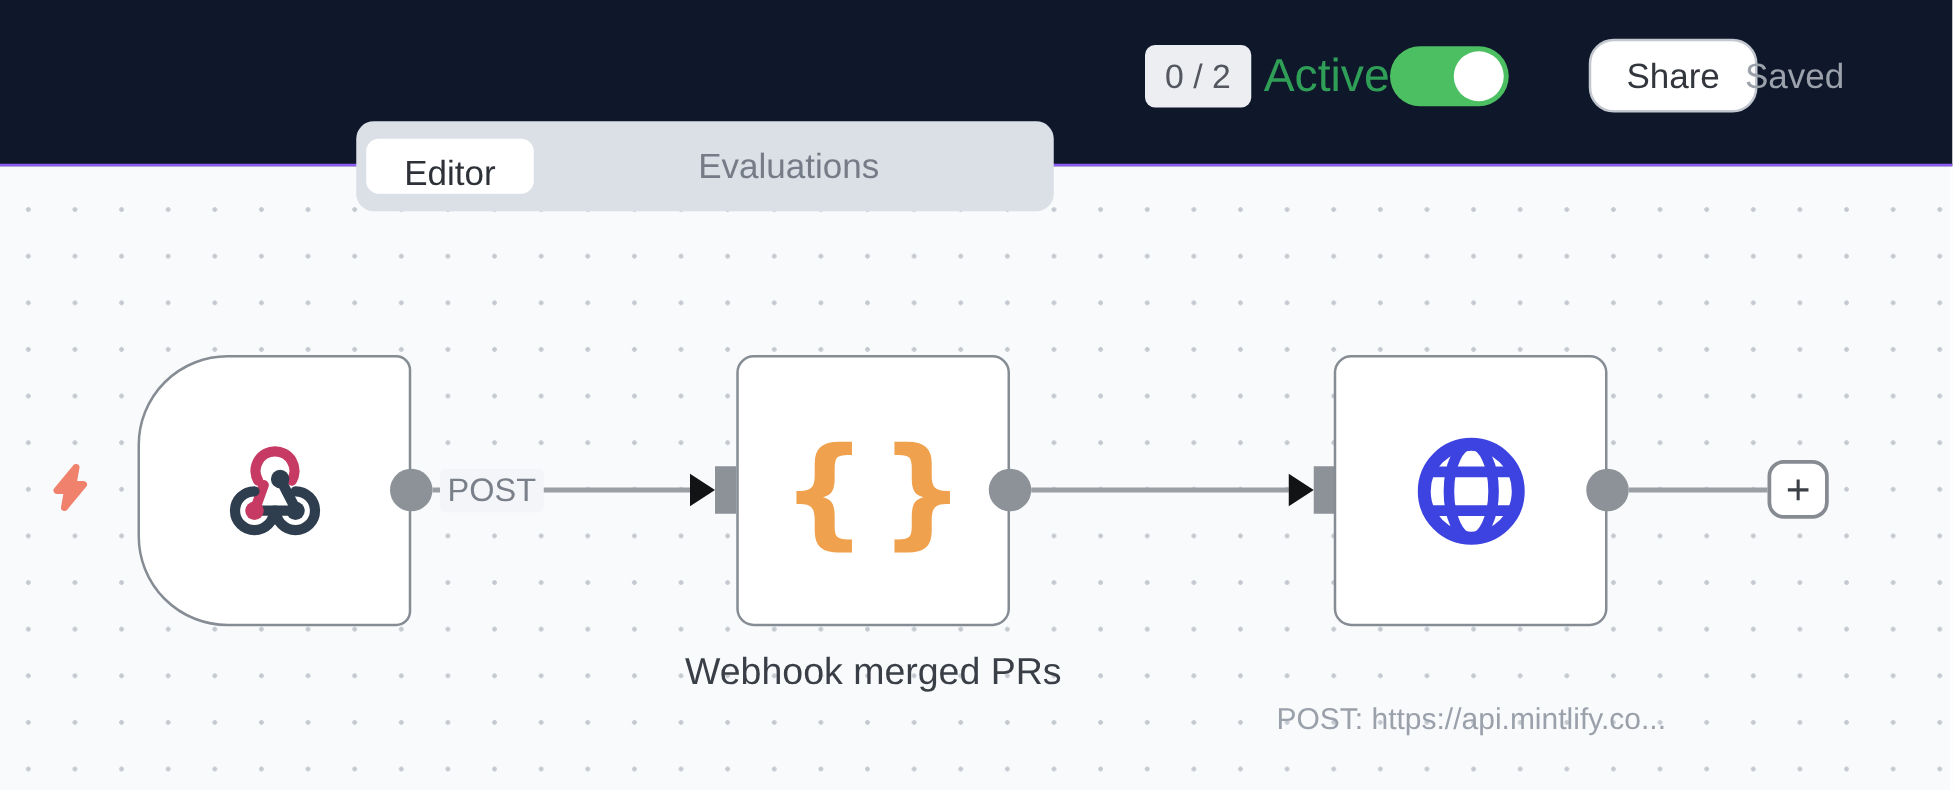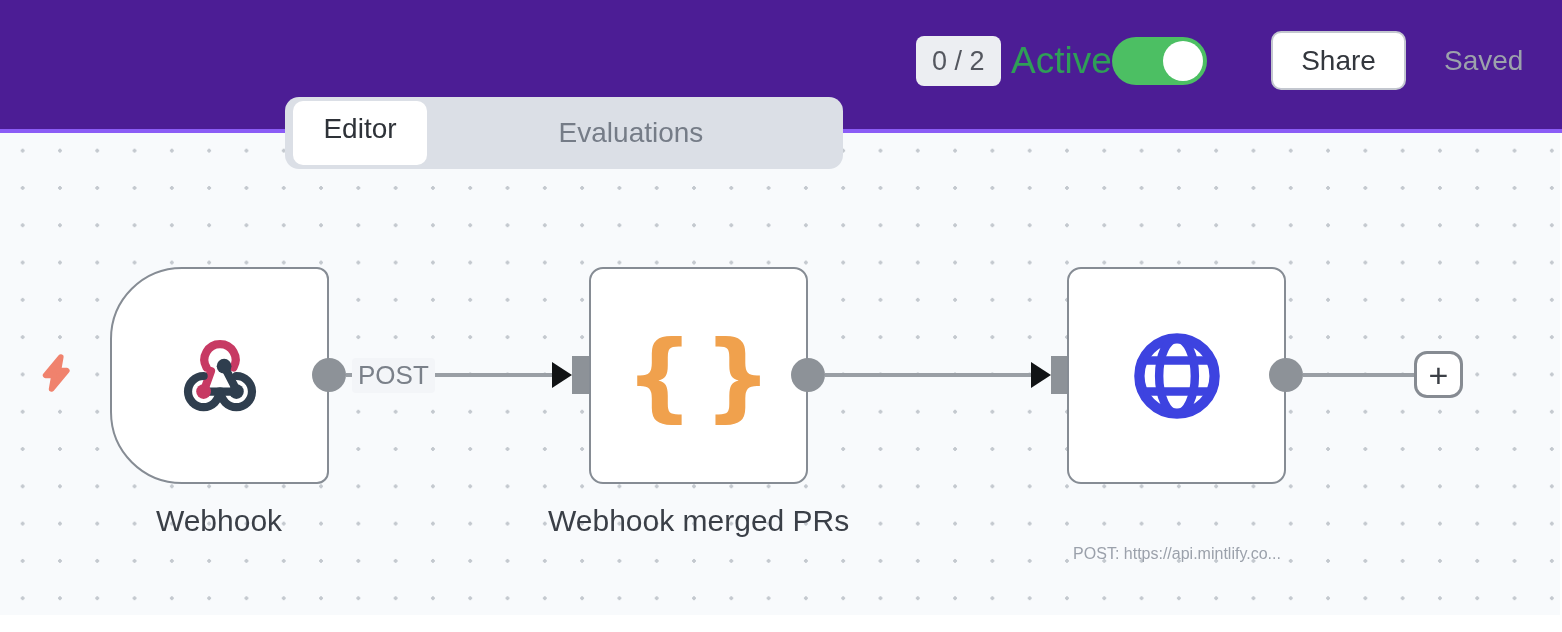--- a/index.html
+++ b/index.html
@@ -7,68 +7,68 @@
   body {
     font-family: "Liberation Sans", "DejaVu Sans", sans-serif;
     background: #ffffff;
     position: relative;
   }
   .app { position: relative; width: 1562px; height: 632px; }
 
   
   .header {
     position: absolute; left: 0; top: 0; width: 1562px; height: 133px;
-    background: #4c1d95; border-bottom: 4px solid #8b5cf6; z-index: 1;
+    background: #0f172a; border-bottom: 2px solid #8b5cf6; z-index: 1;
   }
   .exec-badge {
     position: absolute; left: 916px; top: 36px; height: 50px;
     padding: 0 16px; border-radius: 8px; background: #eceef2;
     color: #54575f; font-size: 27px; line-height: 50px;
   }
   .active-label {
     position: absolute; left: 1011px; top: 36px; line-height: 50px;
     color: #2f9e57; font-size: 37px; font-weight: 500;
   }
   .toggle {
     position: absolute; left: 1112px; top: 37px; width: 95px; height: 48px;
     border-radius: 24px; background: #4cbf63; cursor: pointer;
   }
   .toggle .knob {
     position: absolute; right: 4px; top: 4px; width: 40px; height: 40px;
     border-radius: 50%; background: #ffffff;
   }
   .share-btn {
     position: absolute; left: 1271px; top: 31px; width: 135px; height: 59px;
-    border-radius: 10px; border: 2px solid #c3c7cf; background: #ffffff;
+    border-radius: 20px; border: 2px solid #c3c7cf; background: #ffffff;
     color: #33373d; font-size: 28px; font-weight: 500;
     font-family: inherit; cursor: pointer;
   }
   .saved-status {
-    position: absolute; left: 1444px; top: 36px; line-height: 50px;
+    position: absolute; left: 1396px; top: 36px; line-height: 50px;
     color: #9ca2ab; font-size: 28px; font-weight: 500;
   }
 
   
   .tabbar {
     position: absolute; left: 285px; top: 97px; width: 558px; height: 72px;
     border-radius: 14px; background: #dbdfe6; z-index: 3;
     display: flex; align-items: center; padding: 0 8px;
   }
   .tab {
     font-size: 28px; color: #757c87; text-align: center; cursor: pointer;
     flex: 1; line-height: 56px; white-space: nowrap;
   }
   .tab.active {
     flex: 0 0 134px; background: #ffffff; border-radius: 10px;
-    color: #2e3238; height: 64px; font-weight: 500;
+    color: #2e3238; height: 44px; font-weight: 500;
   }
 
   
   .canvas {
-    position: absolute; left: 0; top: 116px; width: 1560px; height: 499px;
+    position: absolute; left: 0; top: 133px; width: 1560px; height: 499px;
     background-color: #f8fafc;
     background-image: radial-gradient(circle, #c4c9cf 1.7px, transparent 1.9px);
     background-size: 37.3px 37.3px;
     background-position: 4px 16px;
     z-index: 0;
   }
 
   .bolt { position: absolute; left: 36px; top: 234px; }
 
   .node {
@@ -133,21 +133,21 @@
   .node-label {
     position: absolute; top: 388px; width: 300px; text-align: center;
     font-size: 30px; font-weight: 500; color: #3a3f47; white-space: nowrap;
     cursor: pointer;
   }
   .node-label.n1 { left: 69px; }
   .node-label.n2 { left: 548px; }
   .node-label.n3 { left: 1026px; }
   .node-subtitle {
     position: absolute; left: 967px; top: 429px; width: 420px;
-    text-align: center; font-size: 16px; color: #9ba1ab; white-space: nowrap;
+    text-align: center; font-size: 24px; color: #9ba1ab; white-space: nowrap;
   }
 </style>
 </head>
 <body>
 
 <div class="app">
 
   <div class="header">
     <div class="exec-badge">0 / 2</div>
     <div class="active-label">Active</div>
@@ -204,18 +204,17 @@
         <ellipse cx="50" cy="50" rx="19" ry="40" fill="none" stroke="#3d43e0" stroke-width="9"></ellipse>
         <line x1="14" y1="33.5" x2="86" y2="33.5" stroke="#3d43e0" stroke-width="9"></line>
         <line x1="14" y1="66.5" x2="86" y2="66.5" stroke="#3d43e0" stroke-width="9"></line>
       </svg>
     </div>
 
     <div class="out-dot d3"></div>
     <div class="conn-line l3"></div>
     <button class="add-btn">+</button>
 
-    <div class="node-label n1">Webhook</div>
     <div class="node-label n2">Webhook merged PRs</div>
     <div class="node-subtitle">POST: https://api.mintlify.co...</div>
 
   </div>
 </div>
 
 </body></html>

